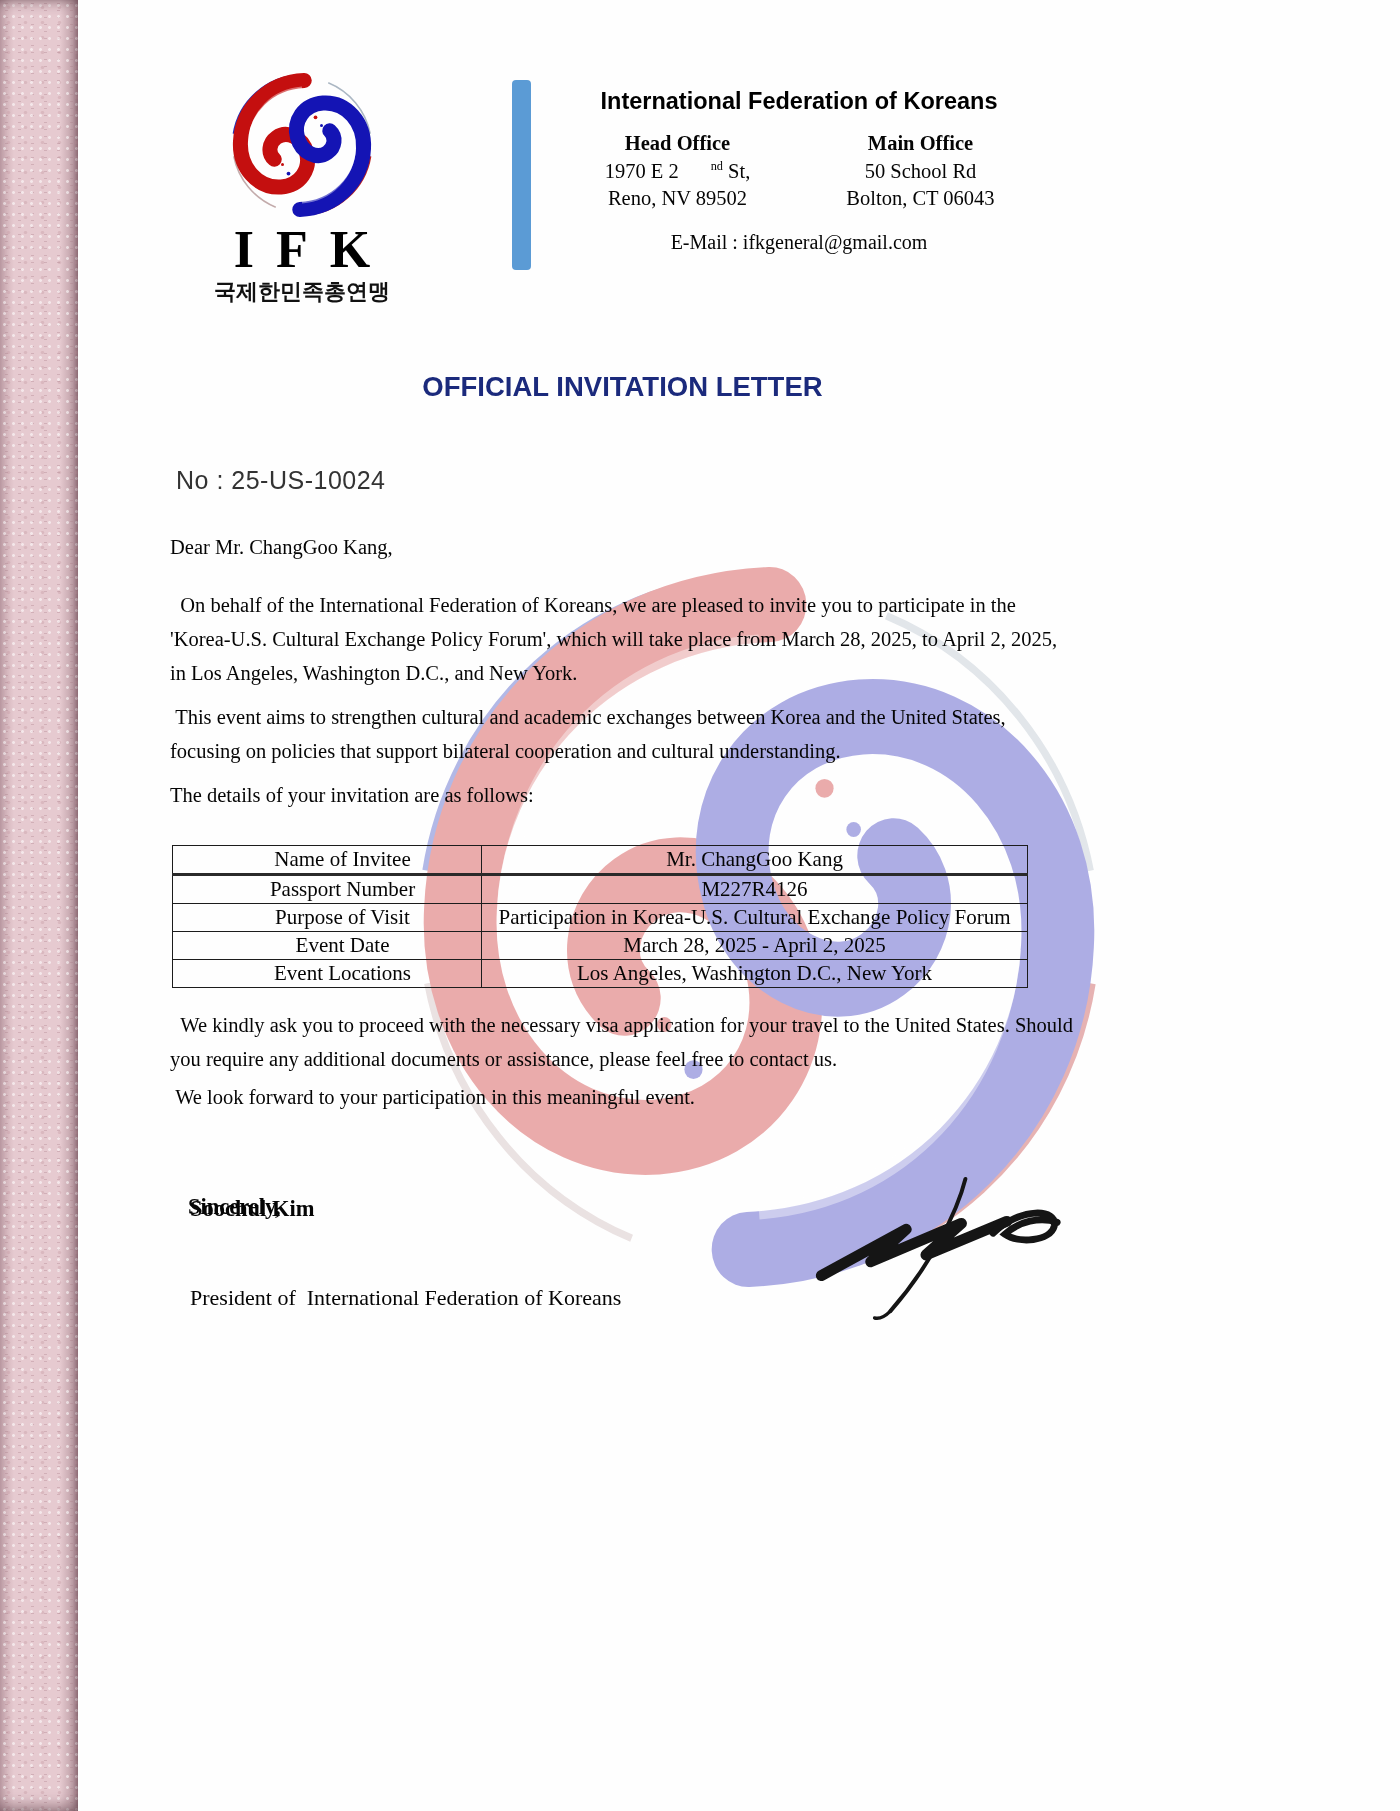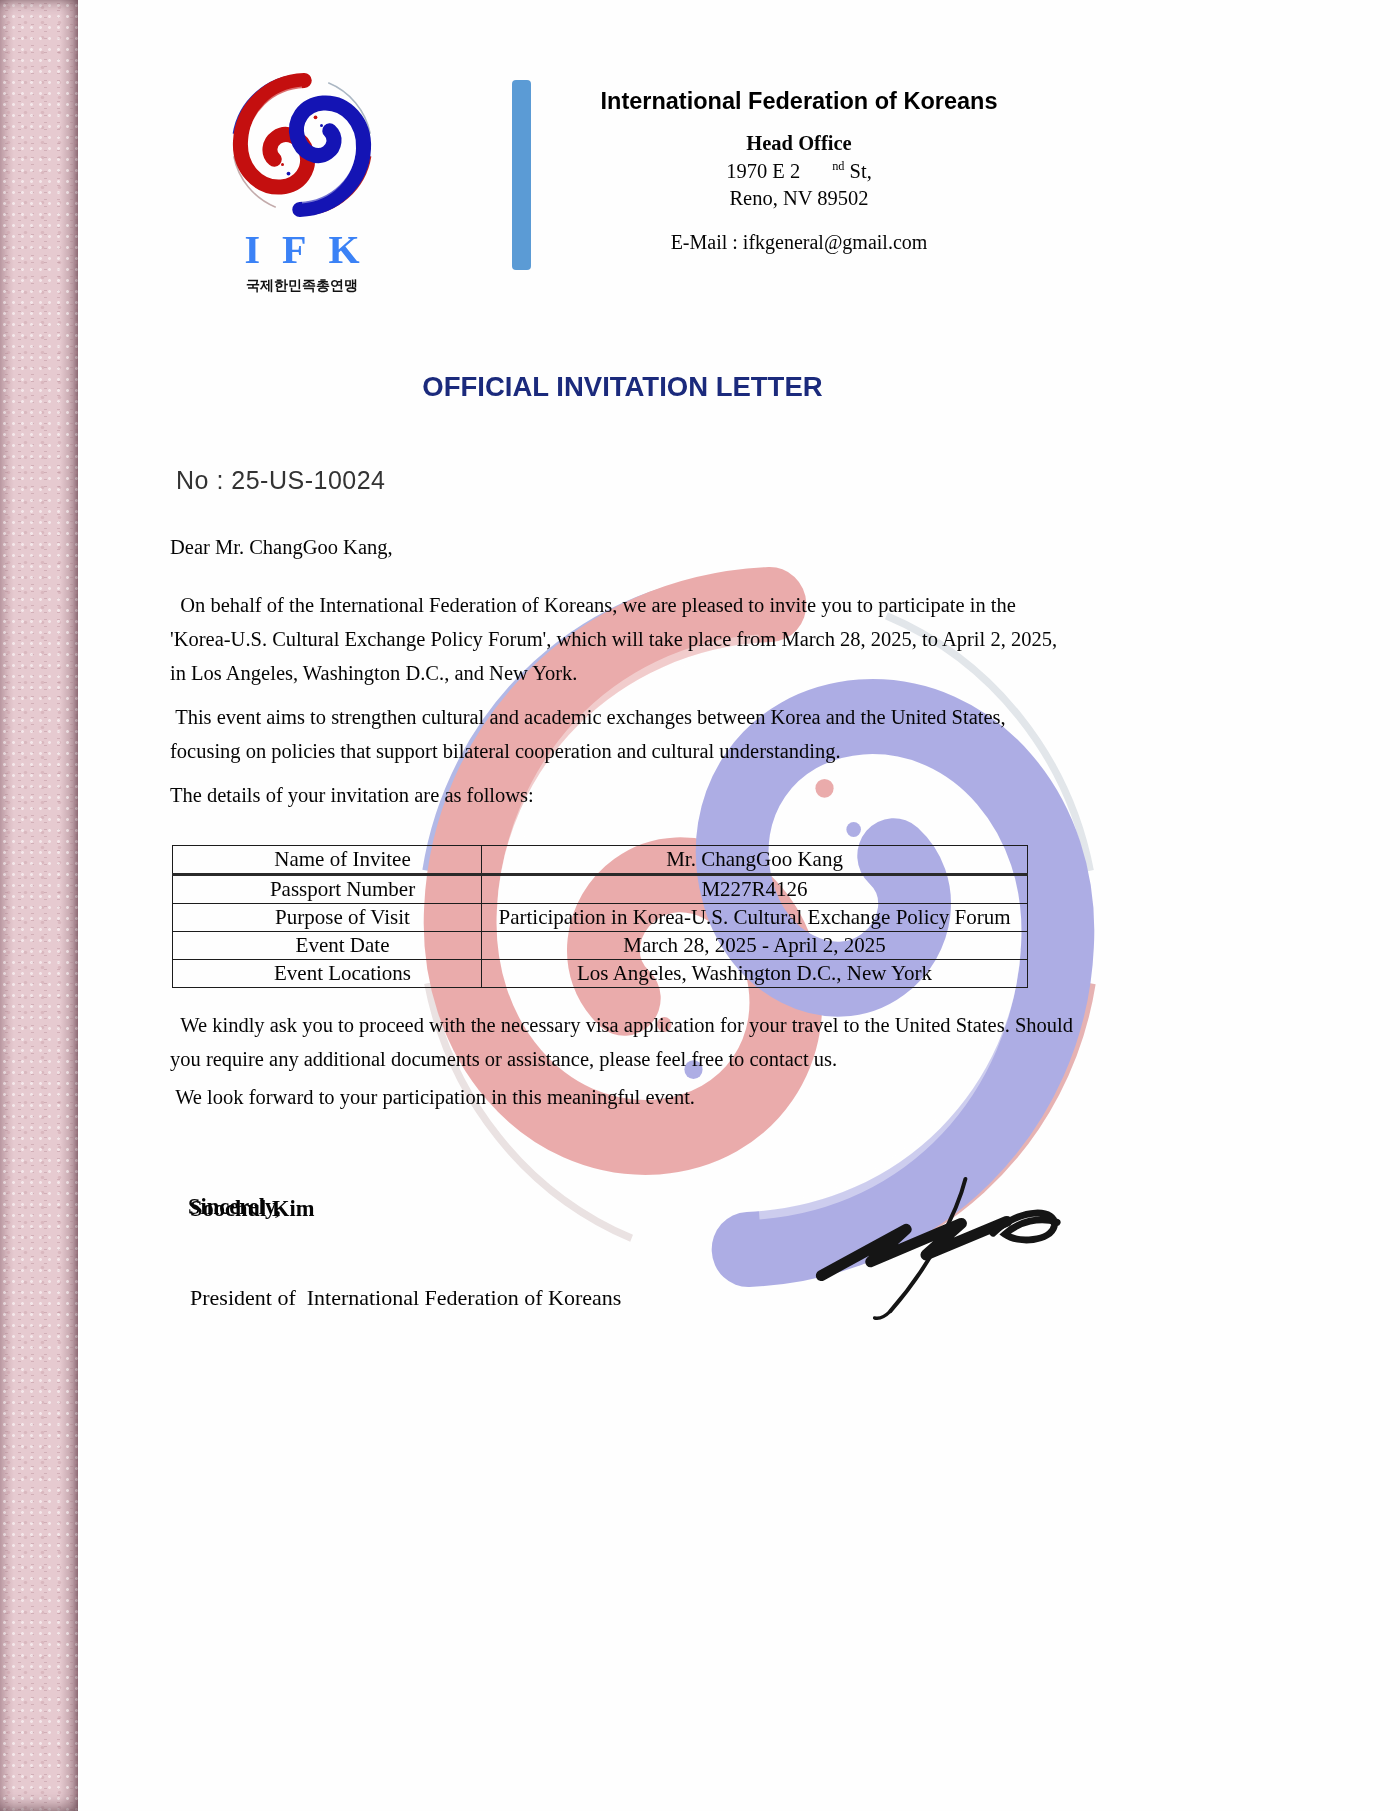--- a/index.html
+++ b/index.html
@@ -24,25 +24,25 @@
       inset -4px 0 5px -2px rgba(110,75,85,.5);
   }
 
   
   .watermark{position:absolute;left:395px;top:552px;width:728px;height:750px;opacity:.34;}
 
   
   .logo-block{position:absolute;left:204px;top:70px;width:196px;text-align:center;}
   .logo-swirl{display:block;margin:0 auto;width:168px;height:150px;}
   .logo-acronym{
-    font-family:"Liberation Serif",serif;font-weight:700;font-size:40px;line-height:40px;
-    letter-spacing:22px;padding-left:22px;color:#3b82f6;margin-top:10px;
+    font-family:"Liberation Serif",serif;font-weight:700;font-size:52px;line-height:40px;
+    letter-spacing:22px;padding-left:22px;color:#000000;margin-top:10px;
   }
   .logo-korean{
-    font-family:"Liberation Sans",sans-serif;font-weight:700;font-size:14px;margin-top:7px;color:#111;
+    font-family:"Liberation Sans",sans-serif;font-weight:700;font-size:22px;margin-top:7px;color:#111;
   }
   .accent-bar{position:absolute;left:512px;top:80px;width:19px;height:190px;background:#5b9bd5;border-radius:4px;}
   .header-text{position:absolute;left:556px;top:88px;width:486px;text-align:center;}
   .org-name{font-family:"Liberation Sans",sans-serif;font-weight:700;font-size:23.5px;color:#000;}
   .offices{display:flex;margin-top:15px;justify-content:center;}
   .office{flex:1;}
   .office-label{font-weight:700;font-size:20.5px;line-height:1.35;}
   .office-line{font-size:20.5px;line-height:1.33;}
   .office-line sup{font-size:.6em;line-height:0;margin-left:32px;}
   .email-line{font-size:20px;margin-top:19px;}
@@ -120,20 +120,25 @@
   <div class="accent-bar"></div>
 
   <div class="header-text">
     <div class="org-name">International Federation of Koreans</div>
     <div class="offices">
       <div class="office">
         <div class="office-label">Head Office</div>
         <div class="office-line"><span>1970 E 2</span><sup>nd</sup><span> St,</span></div>
         <div class="office-line">Reno, NV 89502</div>
       </div>
+      <div class="office">
+        <div class="office-label">Main Office</div>
+        <div class="office-line">50 School Rd</div>
+        <div class="office-line">Bolton, CT 06043</div>
+      </div>
     </div>
     <div class="email-line">E-Mail : ifkgeneral@gmail.com</div>
   </div>
 
   <h1 class="letter-title">OFFICIAL INVITATION LETTER</h1>
   <div class="ref-line">No : 25-US-10024</div>
 
   <main class="content">
     <p class="para p-salutation">Dear Mr. ChangGoo Kang,</p>
     <p class="para p1">  On behalf of the International Federation of Koreans, we are pleased to invite you to participate in the 'Korea-U.S. Cultural Exchange Policy Forum', which will take place from March 28, 2025, to April 2, 2025, in Los Angeles, Washington D.C., and New York.</p>

